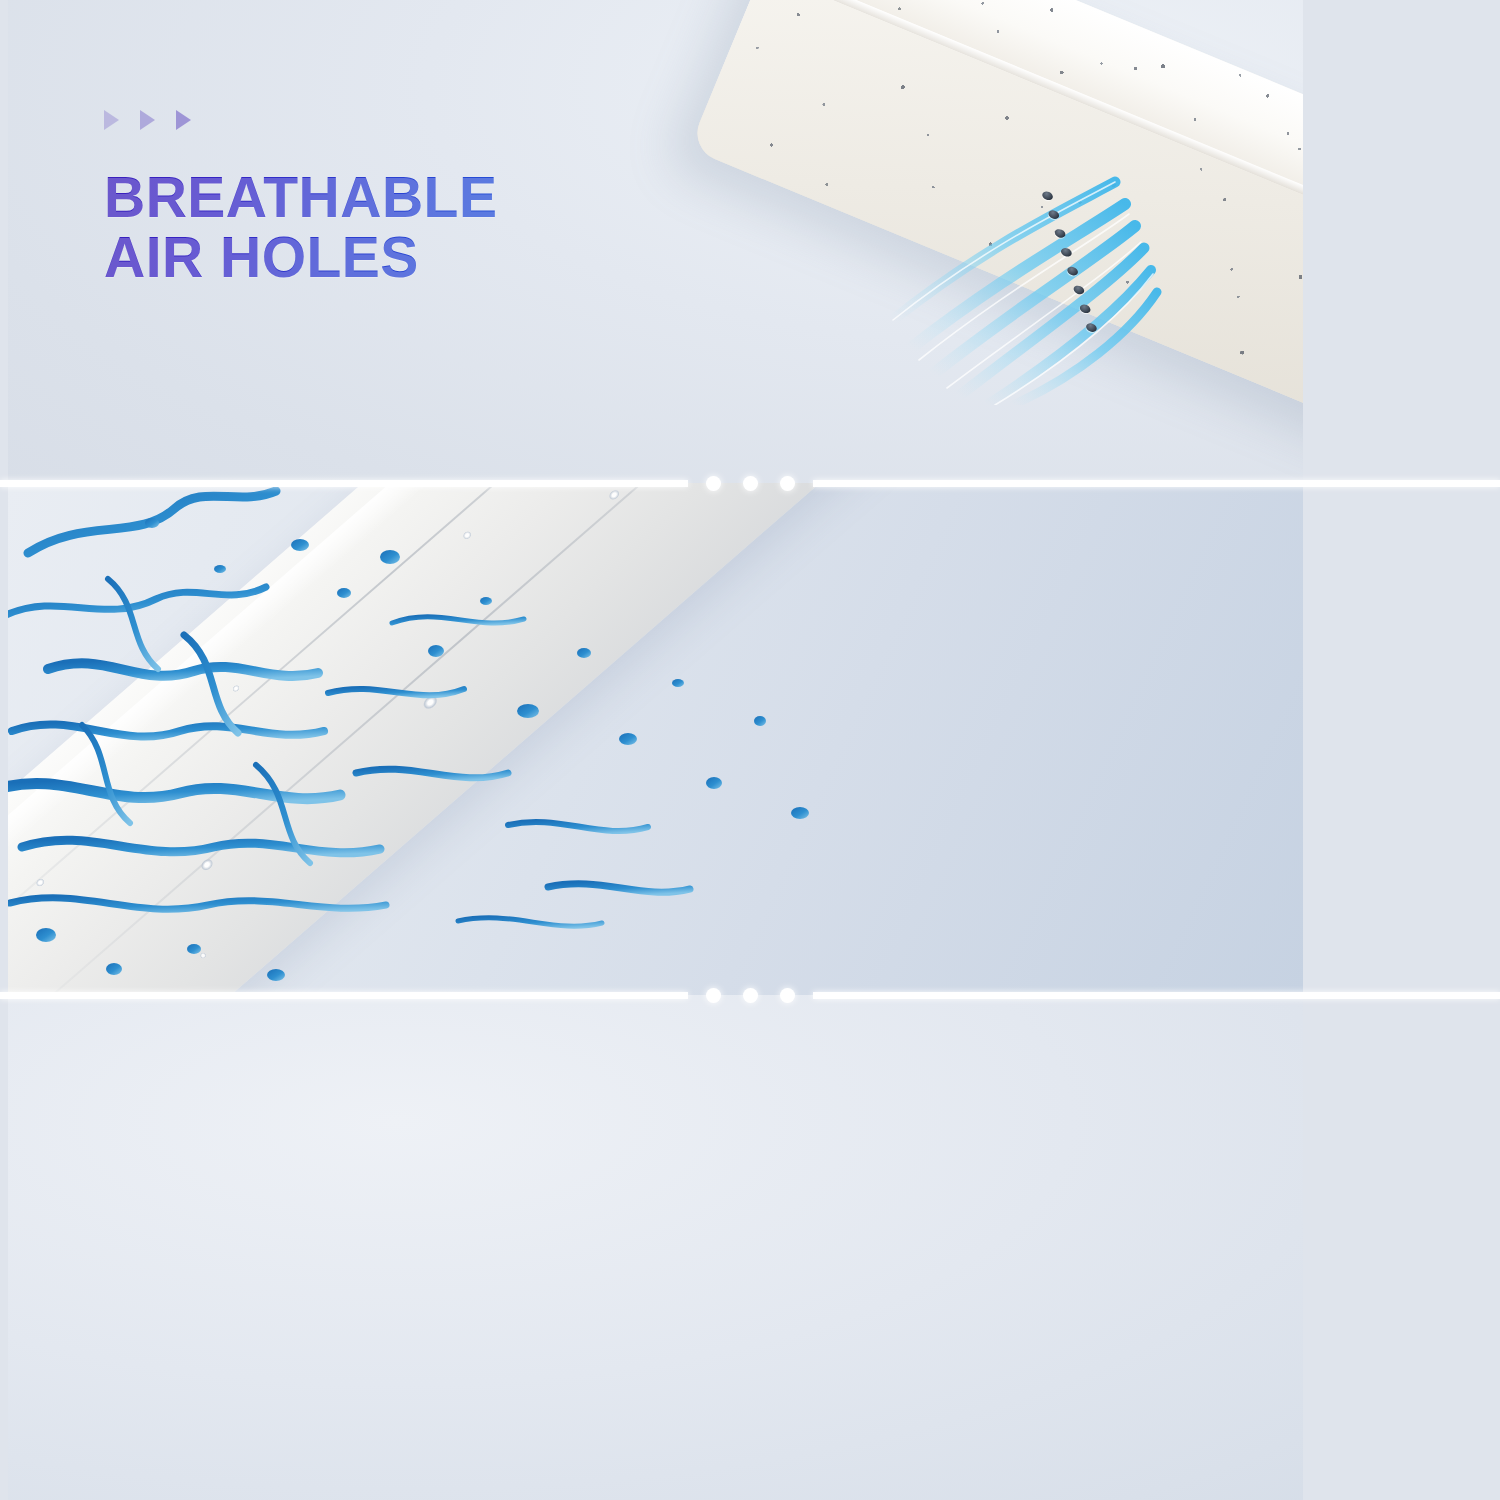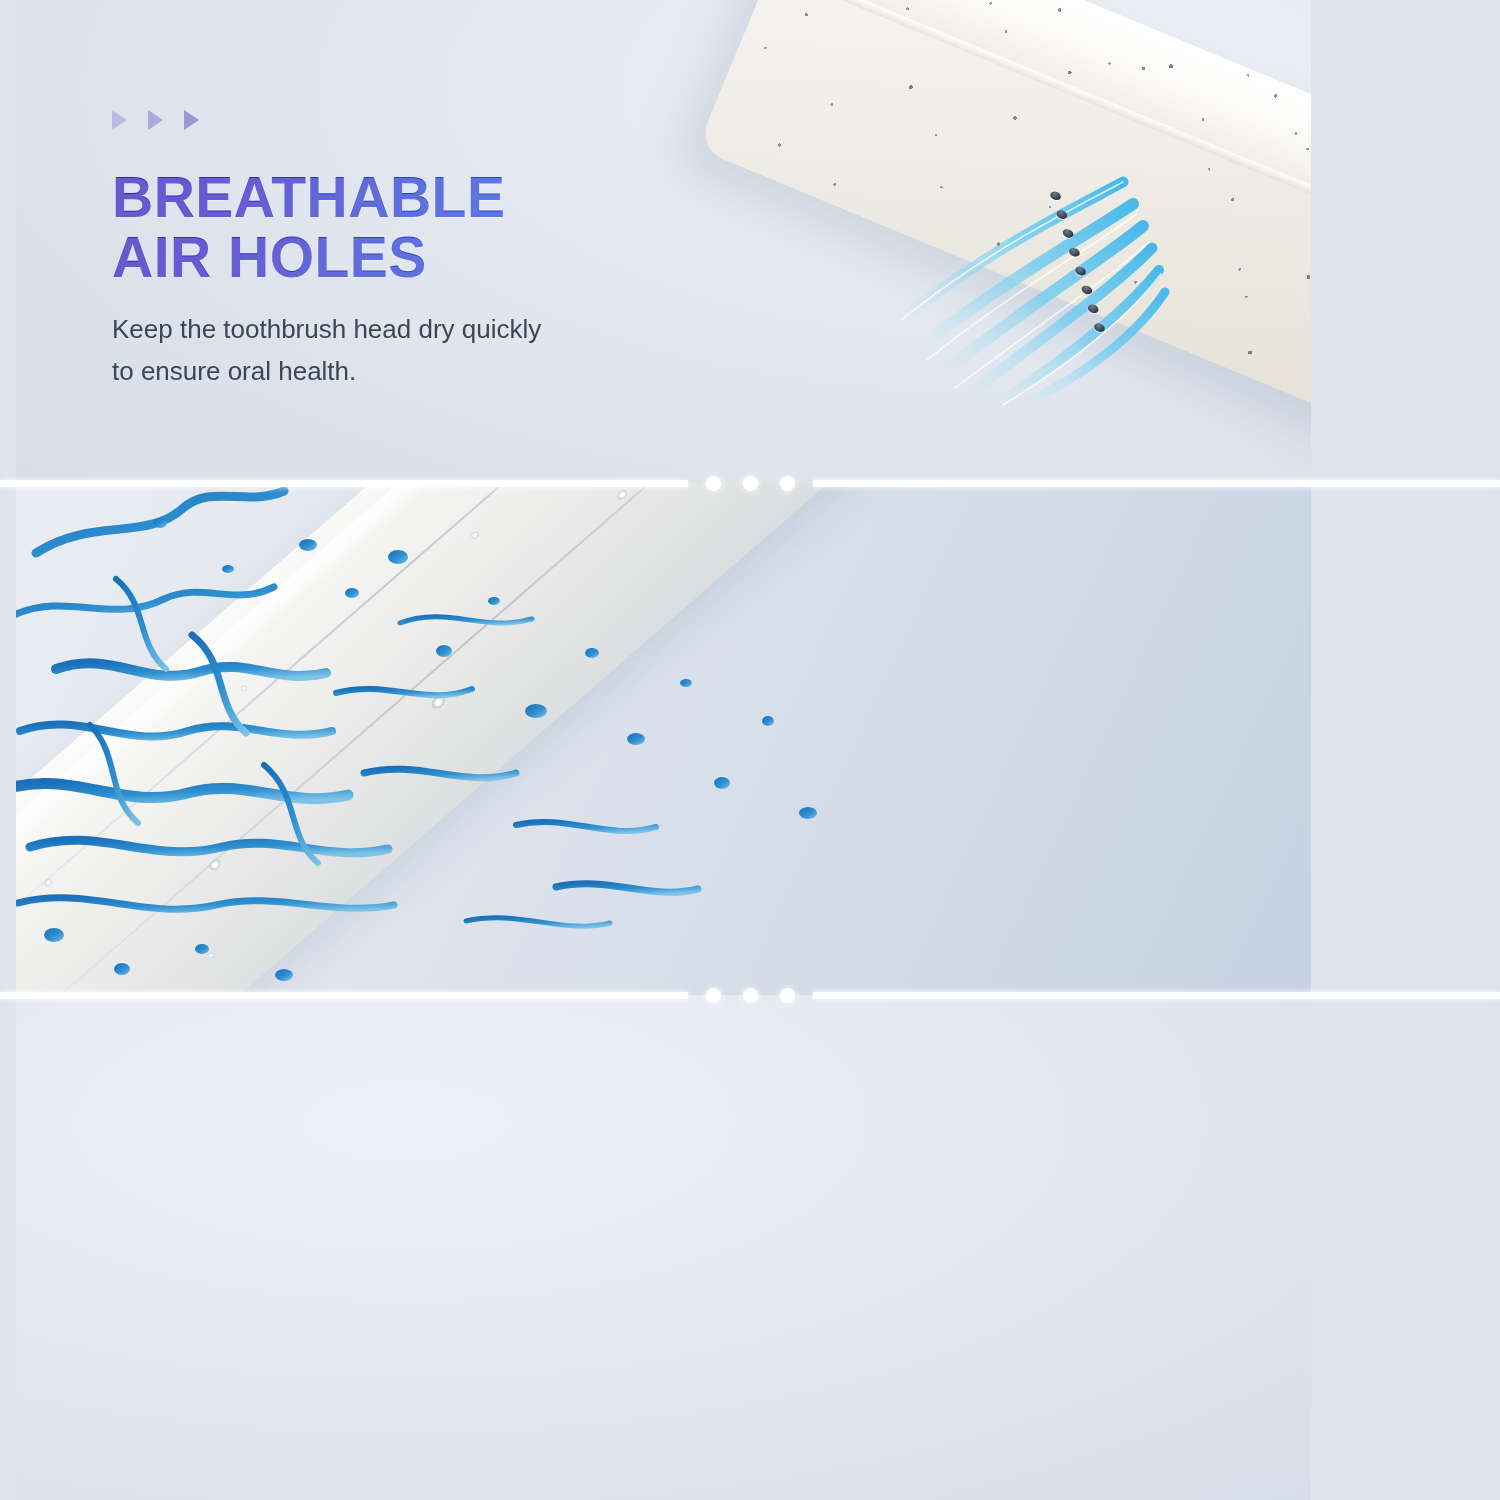--- a/index.html
+++ b/index.html
@@ -5,21 +5,21 @@
 <style>
   * { margin:0; padding:0; box-sizing:border-box; }
   html, body {
     width:1500px; height:1500px;
     font-family:"Liberation Sans", sans-serif;
     overflow:hidden; background:#dfe4ec;
   }
   .page { position:relative; width:1500px; height:1500px; overflow:hidden; }
 
   
-  .panel { position:absolute; left:16px; width:1295px; overflow:hidden; }
+  .panel { position:absolute; left:8px; width:1295px; overflow:hidden; }
   #panel-air   { top:0;    height:483px; }
   #panel-water { top:483px;height:512px; }
   #panel-anti  { top:995px;height:505px; }
 
   .panel-bg { position:absolute; inset:0; }
   #panel-air .panel-bg {
     background:
       radial-gradient(120% 140% at 78% 18%, #eef2f7 0%, #e3e8f0 38%, #dbe1ea 70%, #d6dce6 100%);
   }
   #panel-water .panel-bg {
@@ -220,22 +220,20 @@
     </div>
 
     <div class="txt" id="air-txt">
       <div class="arrows right">
         <span class="tri a1"></span>
         <span class="tri a2"></span>
         <span class="tri a3"></span>
       </div>
       <h2 class="head">BREATHABLE
 AIR HOLES</h2>
-      <p class="sub">Keep the toothbrush head dry quickly
-to ensure oral health.</p>
     </div>
   </section>
 
   <div class="divider" id="div-1">
     <span class="bar"></span>
     <span class="dots">
       <i class="dot"></i>
       <i class="dot"></i>
       <i class="dot"></i>
     </span>

